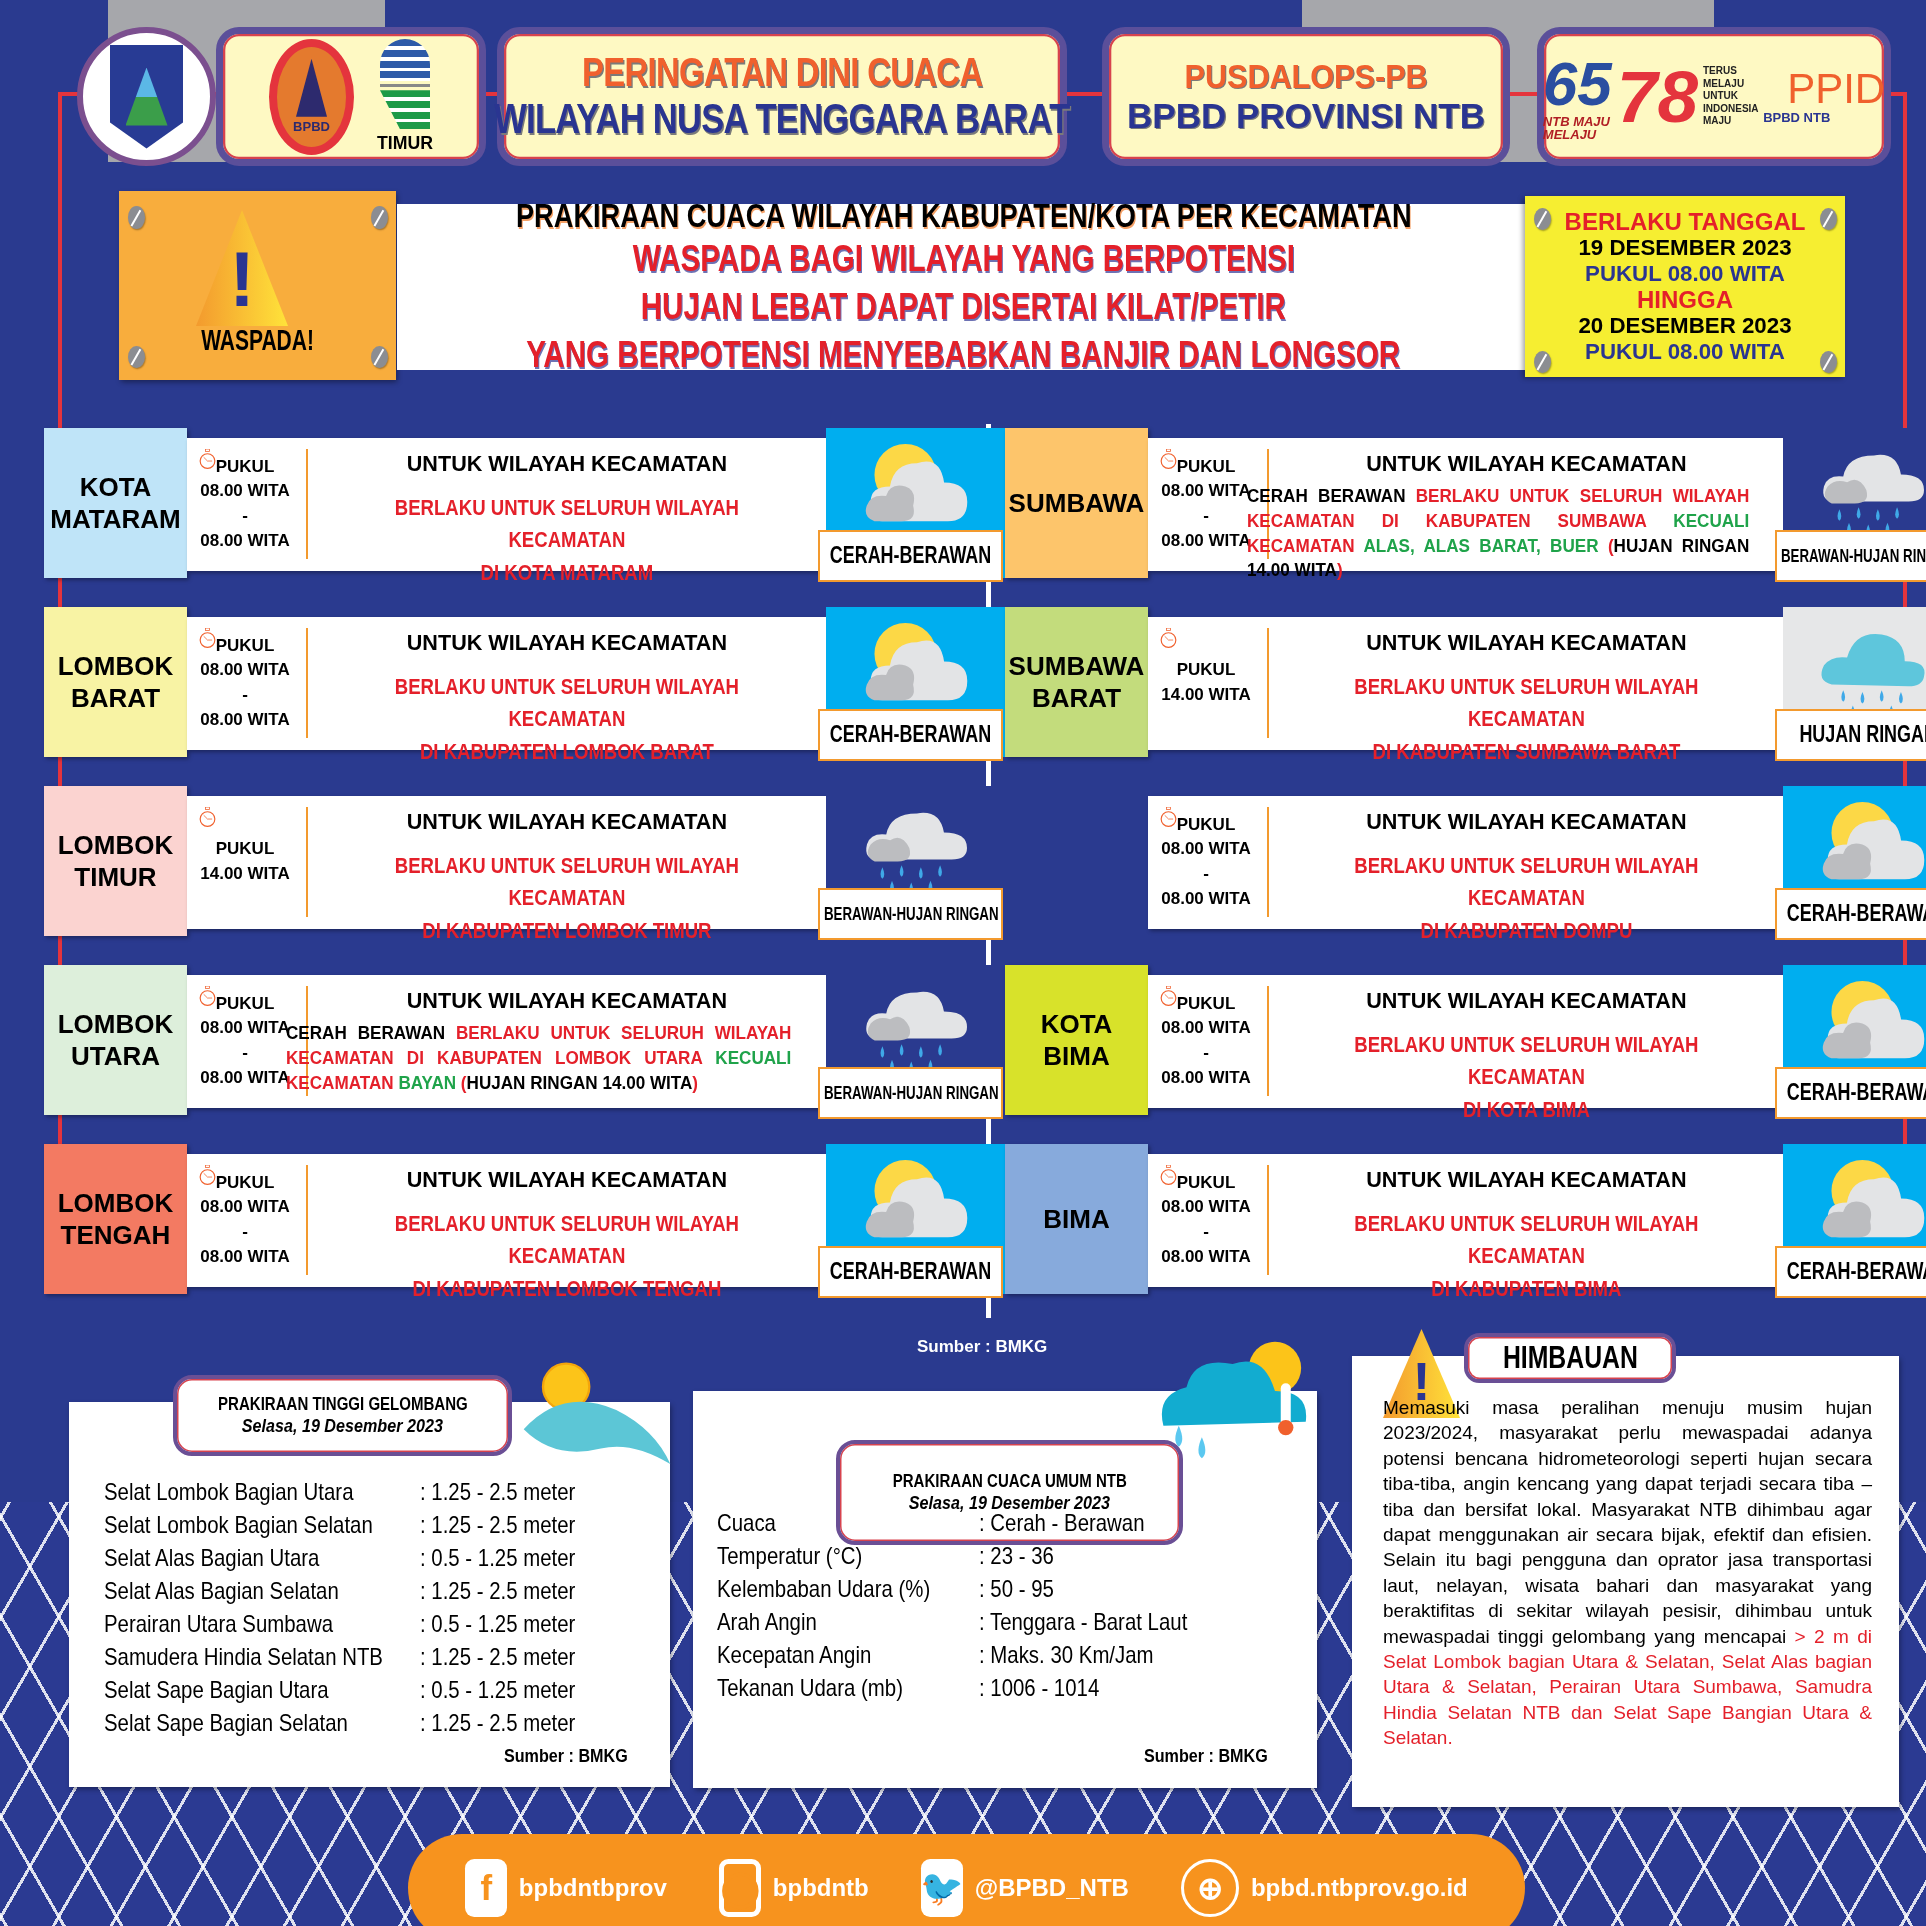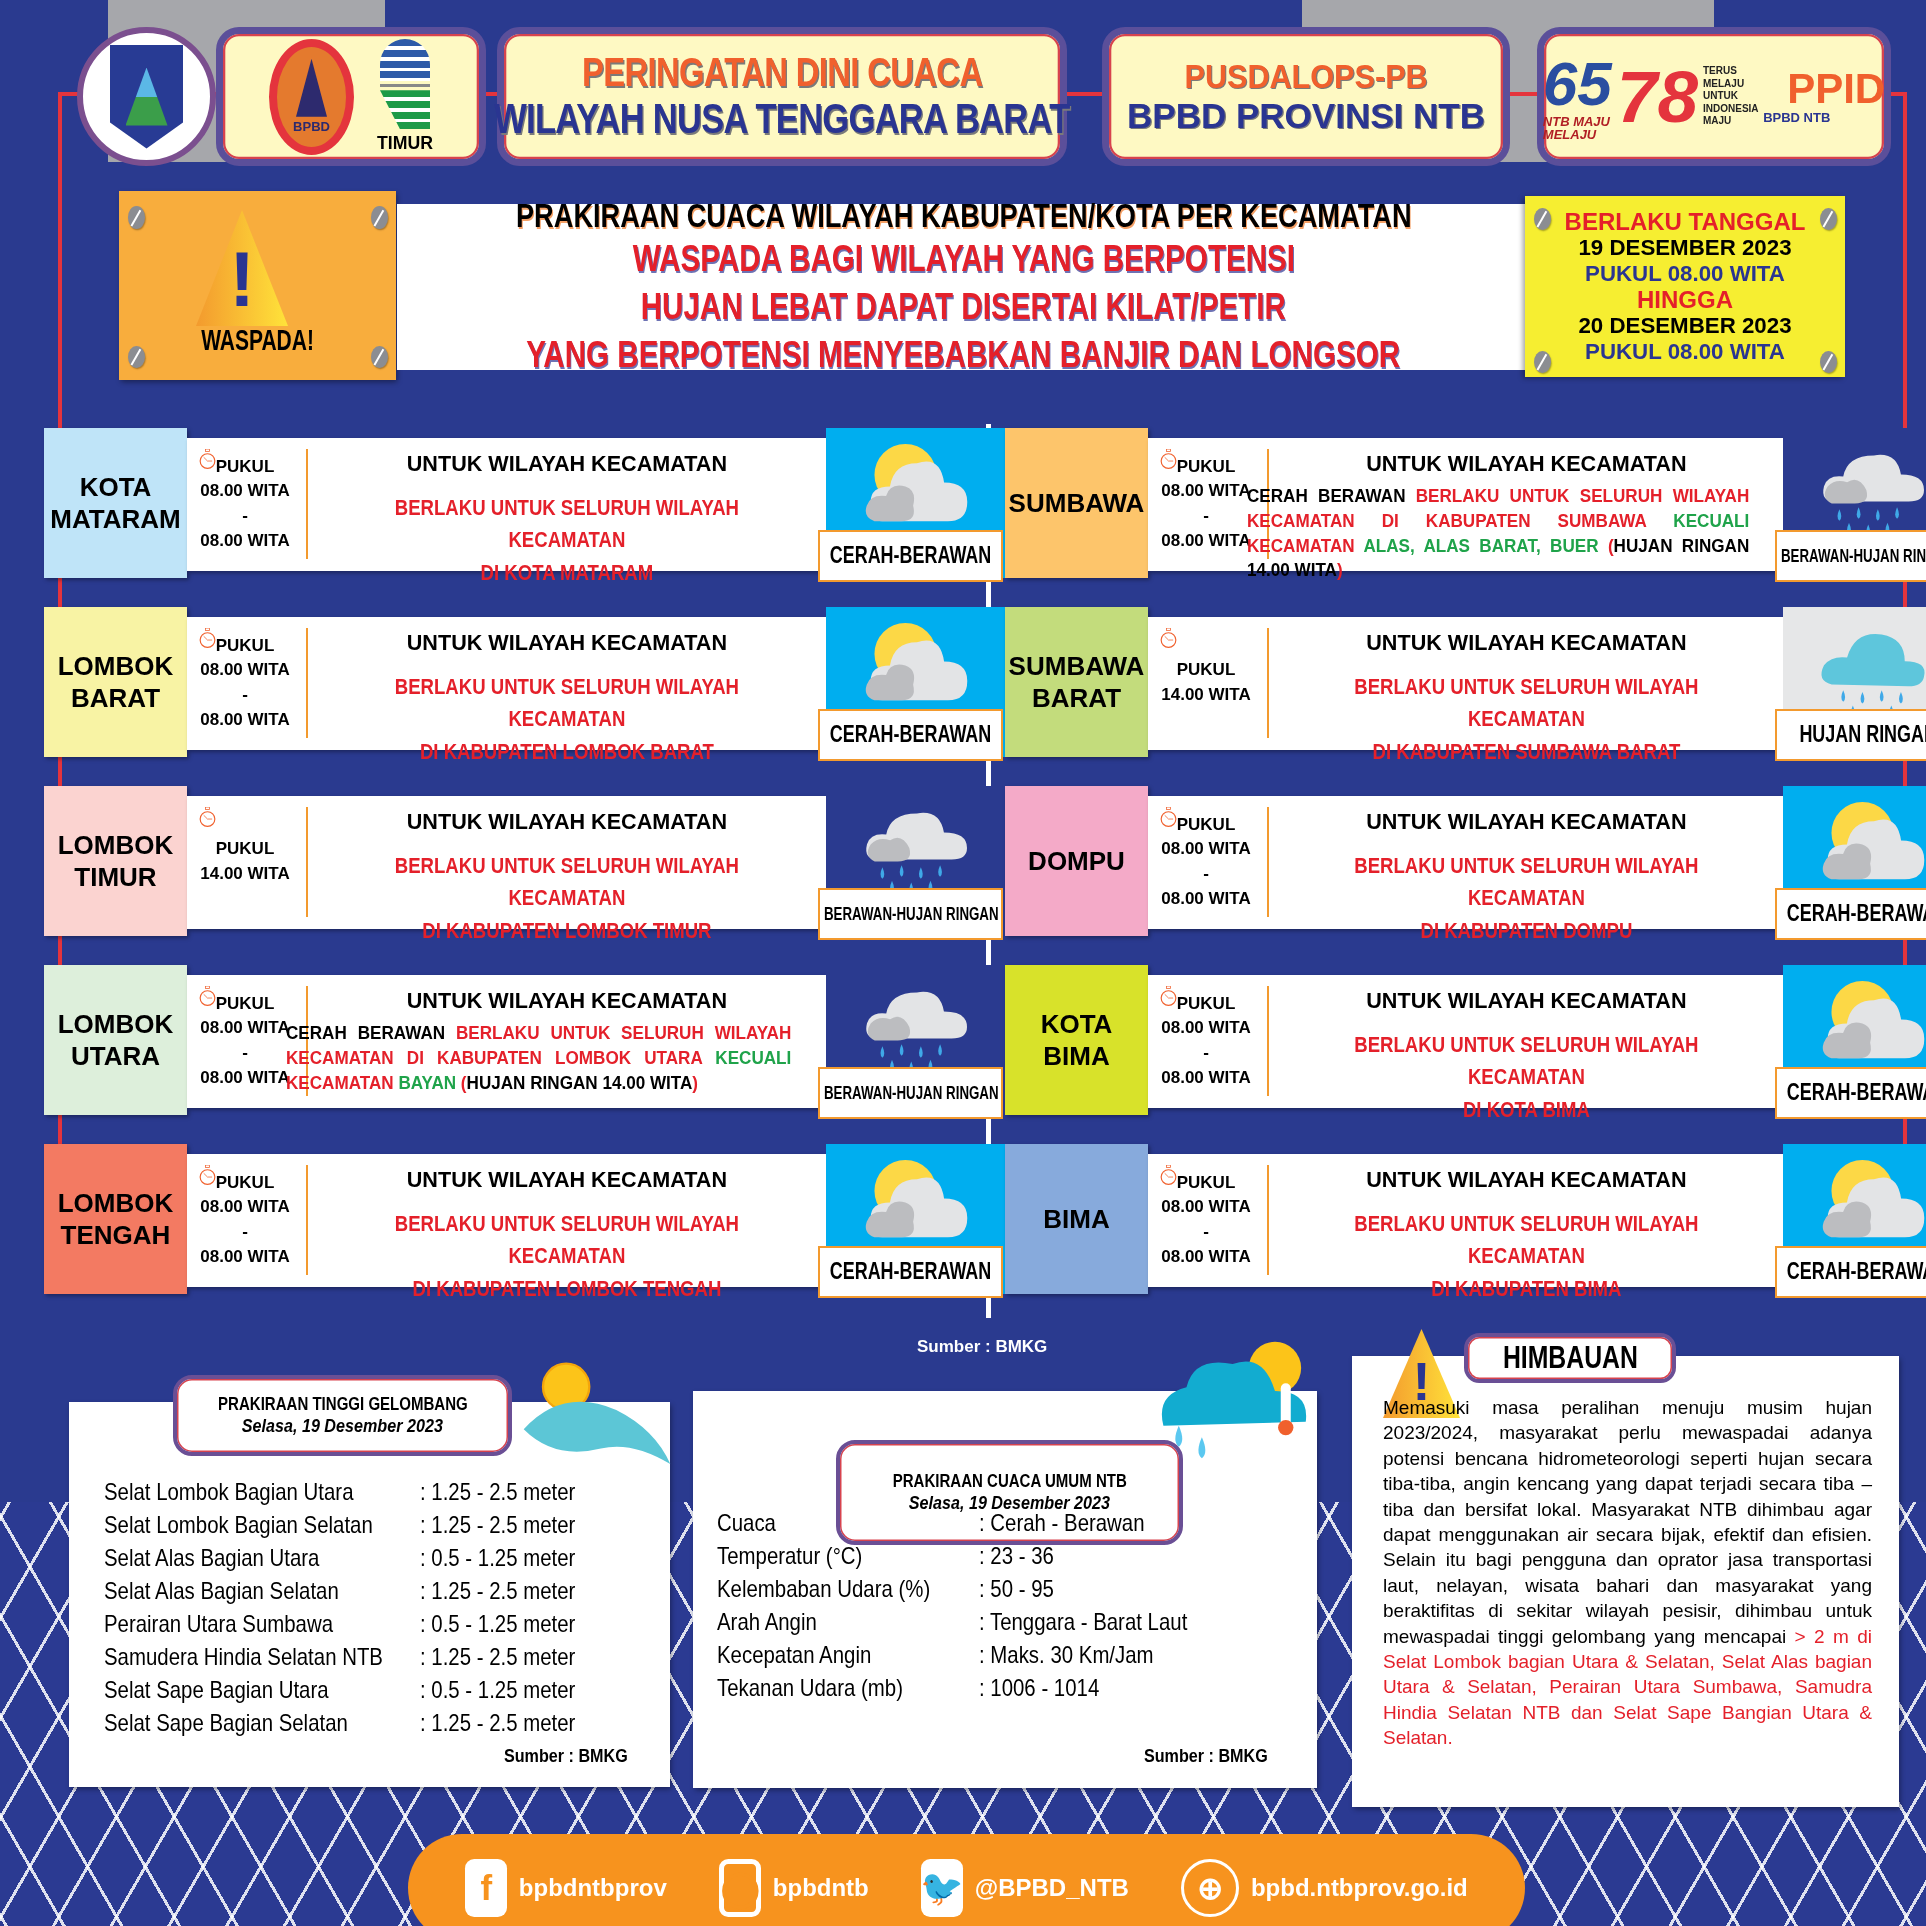--- a/index.html
+++ b/index.html
@@ -61,21 +61,21 @@
   .title-l1 { font-weight: bold; font-size: 40px; color: #f0602d; letter-spacing: -0.8px; text-shadow: 1.5px 1.5px 0 #7a7a7a; transform: scaleX(0.82); white-space: nowrap; }
   .title-l2 { font-weight: bold; font-size: 42px; color: #2a3591; letter-spacing: -0.8px; text-shadow: 1.5px 1.5px 0 #7a7a7a; transform: scaleX(0.82); white-space: nowrap; }
   .pusdalops-box { left: 1102px; top: 27px; width: 408px; height: 139px; }
   .pus-l1 { font-weight: bold; font-size: 34px; color: #f0602d; text-shadow: 1.2px 1.2px 0 #7a7a7a; transform: scaleX(0.9); }
   .pus-l2 { font-weight: bold; font-size: 35px; color: #2a3591; text-shadow: 1.2px 1.2px 0 #7a7a7a; }
   .ppid-box { left: 1537px; top: 27px; width: 354px; height: 139px; flex-direction: row; gap: 5px; }
   .ntb65 { font-weight: bold; font-size: 62px; color: #2a4ea0; line-height: 1; font-style: italic; }
   .ntb65 small { display: block; font-size: 13px; color: #b11f24; }
   .ri78 { font-weight: bold; font-size: 73px; color: #e4343d; line-height: 1; font-style: italic; }
   .terus { font-weight: bold; font-size: 10px; line-height: 1.25; color: #222; }
-  .ppid-l1 { font-weight: bold; font-size: 42px; color: #f0602d; line-height: 1; margin-left: 24px; }
+  .ppid-l1 { font-weight: normal; font-size: 42px; color: #f0602d; line-height: 1; margin-left: 24px; }
   .ppid-l2 { font-weight: bold; font-size: 13px; color: #2a3591; text-align: left; }
 
   
   .waspada-card {
     position: absolute; left: 119px; top: 191px; width: 277px; height: 189px;
     background: #f8ad3d; box-shadow: 2.3px 3.1px 5.4px rgba(0,0,0,.4);
     display: flex; flex-direction: column; align-items: center; justify-content: flex-end; padding-bottom: 23px;
   }
   .warn-tri {
     position: absolute; left: 77px; top: 19px; width: 92px; height: 116px;
@@ -503,21 +503,20 @@
             <path d="M95 225 q-10 22 0 30 q10-8 0-30Z"></path>
             <path d="M195 225 q-10 22 0 30 q10-8 0-30Z"></path>
           </g>
         </svg>
         <div class="r-cond">
           <span>HUJAN RINGAN</span>
         </div>
       </div>
     </div>
     <div class="row" style="left: 1005px; top: 786px; width: 959px;">
-      <div class="r-label" style="background:#f4aac8">DOMPU</div>
       <div class="r-body" style="width:636px">
         <svg class="stopwatch" viewBox="0 0 44 54">
           <rect x="17" y="0" width="10" height="6" fill="none" stroke="#f0602d" stroke-width="2"></rect>
           <circle cx="22" cy="31" r="19" fill="none" stroke="#f0602d" stroke-width="3"></circle>
           <line x1="22" y1="31" x2="12" y2="21" stroke="#f0602d" stroke-width="2"></line>
           <line x1="22" y1="31" x2="34" y2="31" stroke="#f0602d" stroke-width="2"></line>
         </svg>
         <div class="r-time">
           <span>PUKUL</span>
           <span>08.00 WITA</span>

